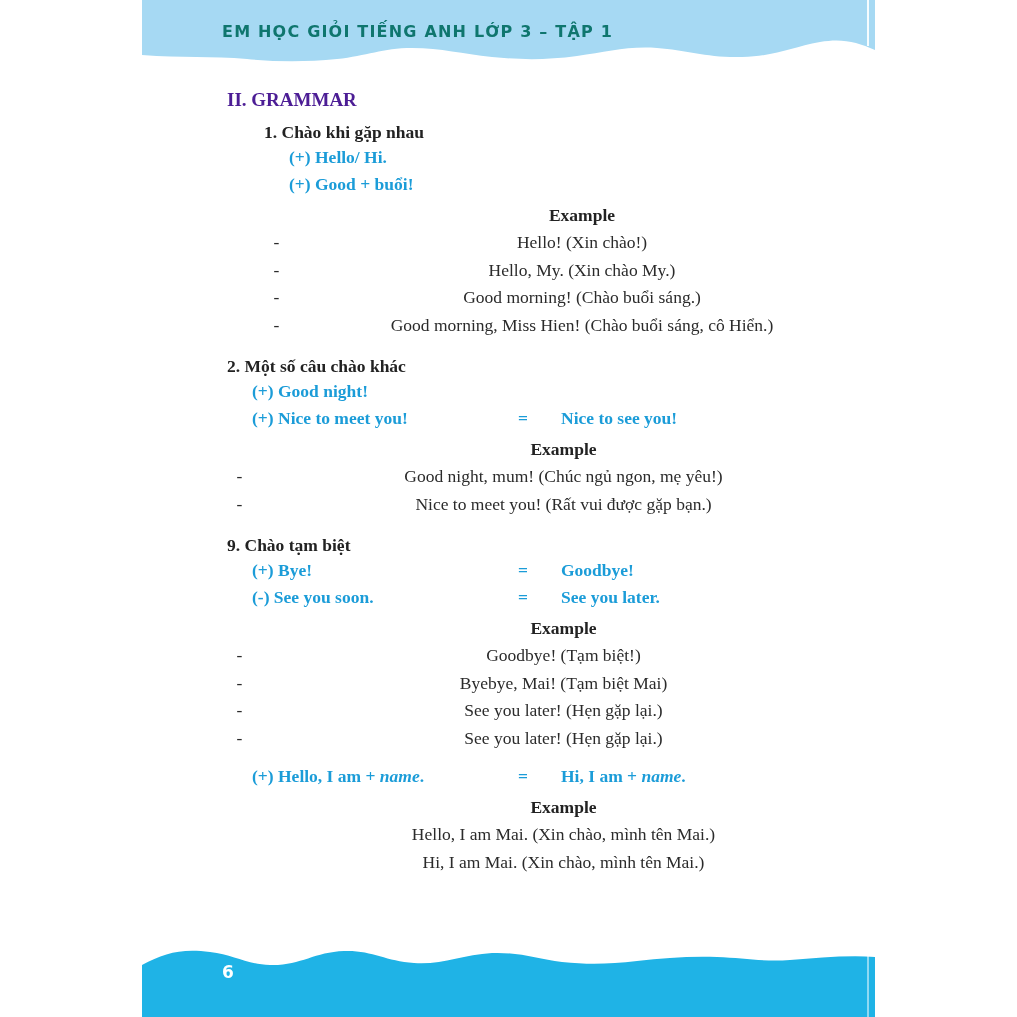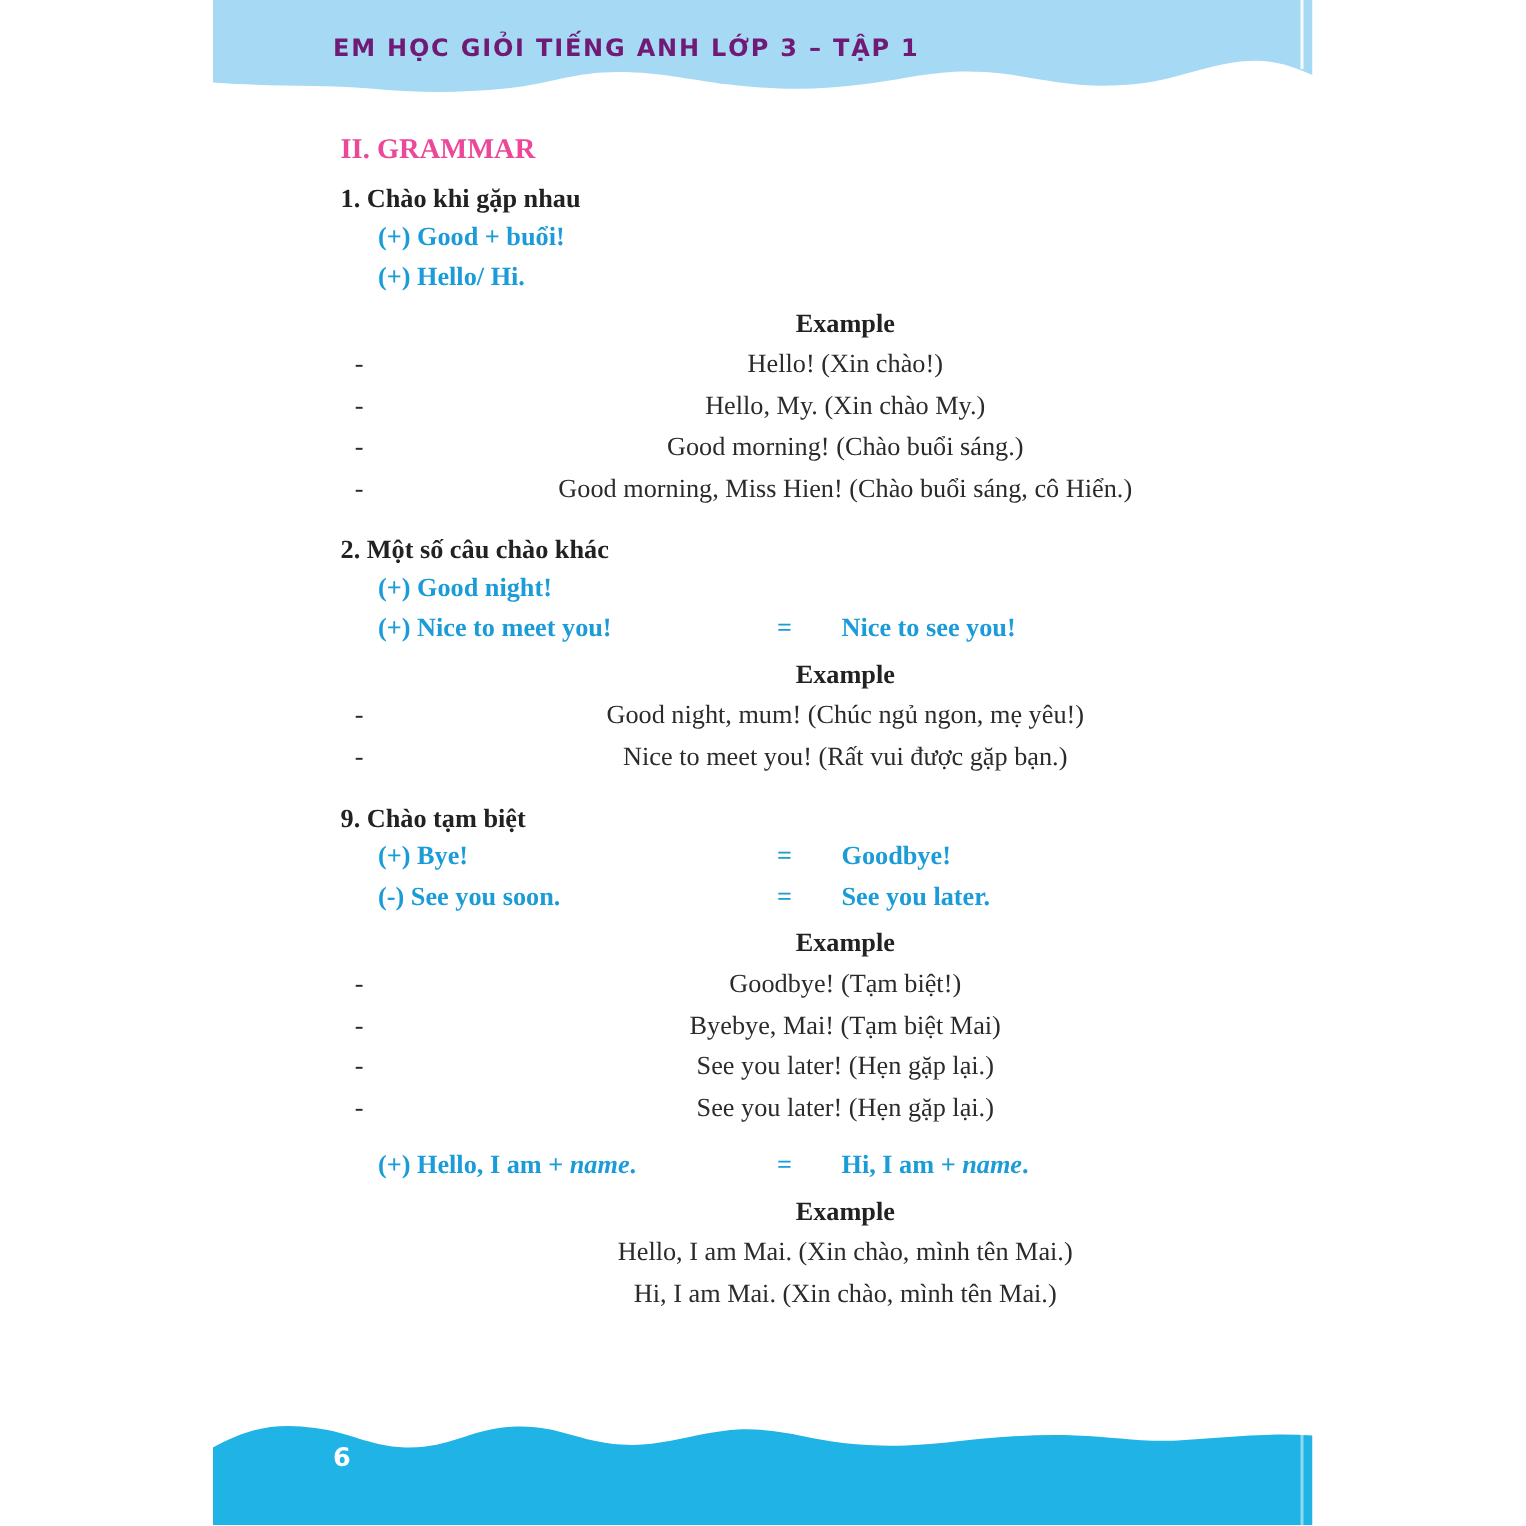--- a/index.html
+++ b/index.html
@@ -8,34 +8,34 @@
     background:#ffffff; overflow:hidden;
     font-family:"Liberation Serif","DejaVu Serif",serif;
   }
   
   .header-band { position:absolute; left:142px; top:0; width:733px; height:72px; }
   .header-band svg { display:block; width:733px; height:72px; }
   .header-title {
     position:absolute; left:222px; top:22px;
     font-family:"DejaVu Sans","Liberation Sans",sans-serif;
     font-weight:bold; font-size:16px; letter-spacing:1.2px;
-    color:#701a75; white-space:nowrap;
+    color:#0f766e; white-space:nowrap;
   }
   .crease-header { position:absolute; left:867px; top:0; width:2px; height:46px; background:rgba(255,255,255,0.9); }
   
   main {
     position:absolute; left:227px; top:87px; width:648px;
     color:#2b2b2b; font-size:17.5px;
   }
   h1.grammar-heading {
     margin:0; font-size:19px; line-height:26px;
-    color:#ec4899; font-weight:bold;
+    color:#4c1d95; font-weight:bold;
   }
   section { margin-top:14px; }
-  section.first { margin-top:6px; }
+  section.first { margin-top:6px;margin-left:37px; }
   h2.sec-title { margin:0; font-size:17.5px; line-height:27.5px; font-weight:bold; color:#222; }
   .line { line-height:27.5px; min-height:27.5px;text-align:center; }
   .frow { position:relative; height:27.5px; color:#1b9cd8; font-weight:bold; }
   .fl { position:absolute; left:25px; top:0; white-space:nowrap; }
   .feq { position:absolute; left:291px; top:0; }
   .fr { position:absolute; left:334px; top:0; white-space:nowrap; }
   .fl i, .fr i { font-style:italic; }
   .example-label { font-weight:bold; padding-left:25px; color:#222; }
   .item { display:flex; }
   .item .dash { width:25px; flex:none; }
@@ -77,24 +77,24 @@
   </div>
   <div class="header-title">EM HỌC GIỎI TIẾNG ANH LỚP 3 – TẬP 1</div>
   <div class="crease-header"></div>
 
   <main>
     <h1 class="grammar-heading">II. GRAMMAR</h1>
 
     <section class="first">
       <h2 class="sec-title">1. Chào khi gặp nhau</h2>
       <div class="frow">
+        <span class="fl">(+) Hello/ Hi.</span>
+      </div>
+      <div class="frow">
         <span class="fl">(+) Good + buổi!</span>
-      </div>
-      <div class="frow">
-        <span class="fl">(+) Hello/ Hi.</span>
       </div>
       <div class="line example-label">Example</div>
       <div class="line item">
         <span class="dash">-</span>
         <span class="txt">Hello! (Xin chào!)</span>
       </div>
       <div class="line item">
         <span class="dash">-</span>
         <span class="txt">Hello, My. (Xin chào My.)</span>
       </div>

